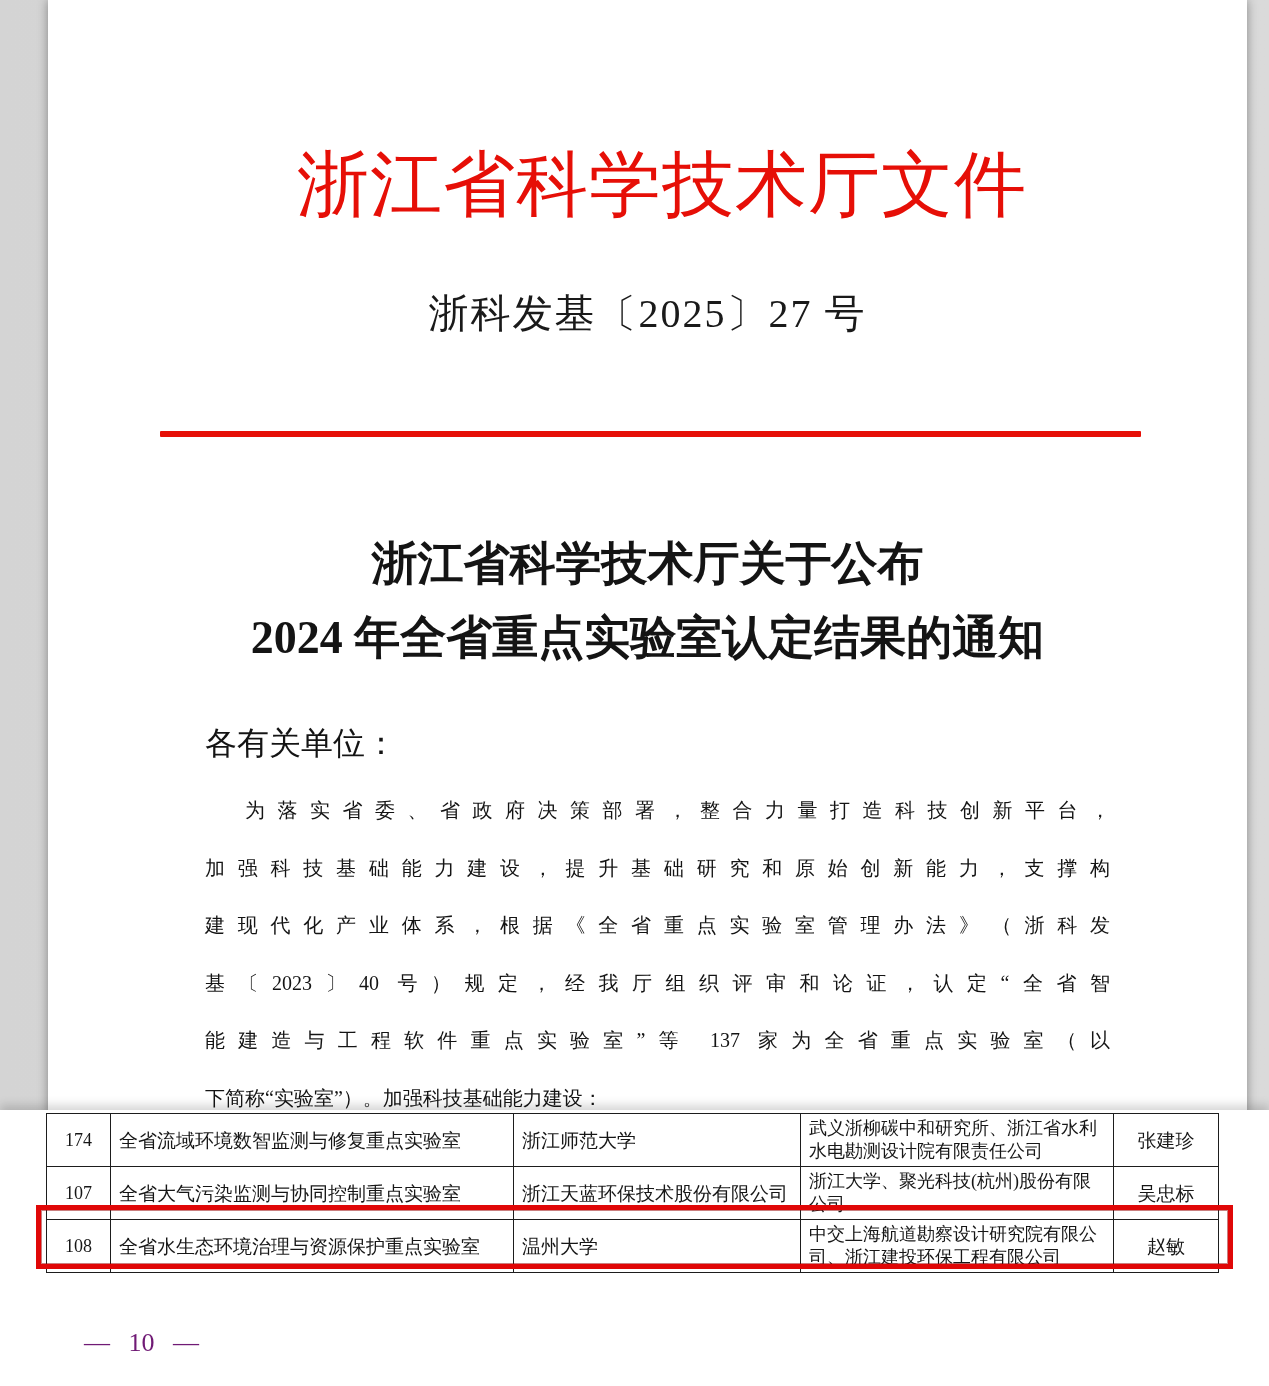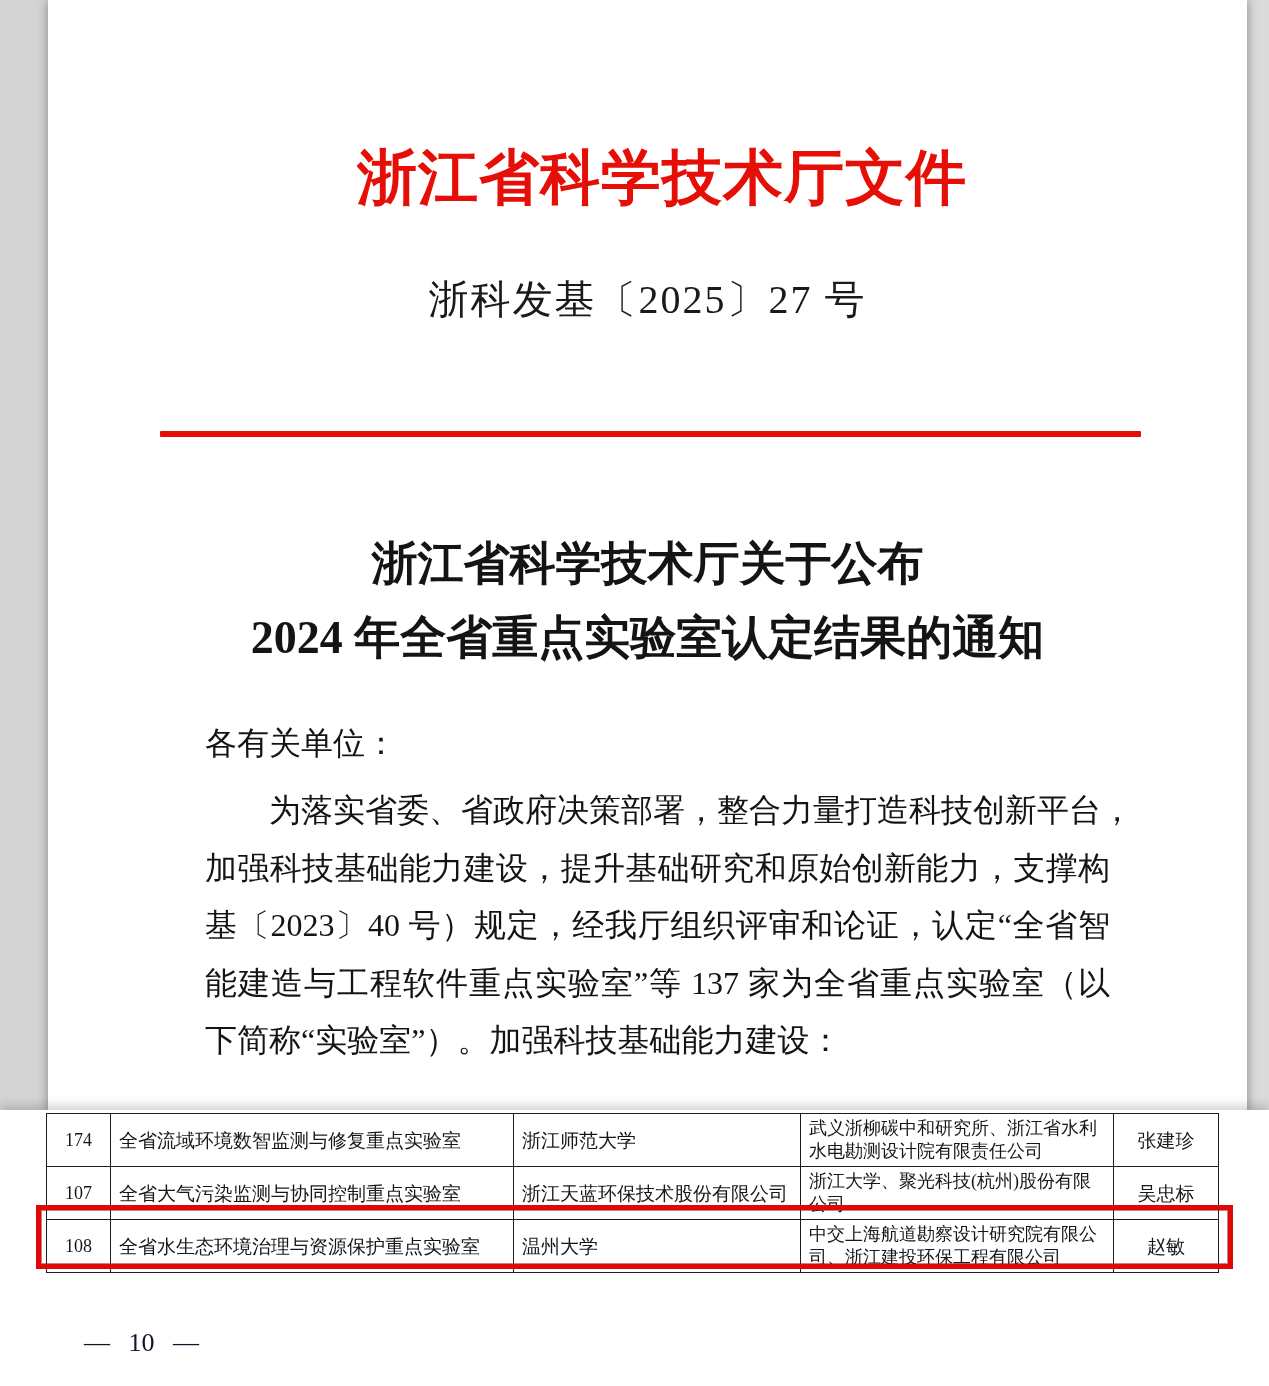--- a/index.html
+++ b/index.html
@@ -15,22 +15,22 @@
   
   .page {
     position: absolute; left: 48px; top: 0;
     width: 1199px; height: 1118px;
     background: #ffffff;
     box-shadow: 0 0 10px rgba(0,0,0,0.38);
   }
   .red-title {
     margin-top: 143px;
     text-align: center;
-    font-size: 60px;
-    font-weight: bold;
+    font-size: 72px;
+    font-weight: normal;
     line-height: 1.18;
     letter-spacing: 1px;
     color: #e60f07;
     white-space: nowrap;
     margin-left: 29px;
   }
   .doc-number {
     margin-top: 58px;
     text-align: center;
     font-size: 40px;
@@ -57,21 +57,21 @@
   .salutation {
     position: absolute;
     left: 157px; top: 722px;
     font-size: 32px;
     color: #141414;
   }
   .body-text {
     position: absolute;
     left: 157px; top: 782px;
     width: 905px;
-    font-size: 32px;
+    font-size: 20px;
     color: #141414;
   }
   .bline {
     height: 57.5px;
     line-height: 57.5px;
     text-align: justify;
     text-align-last: justify;
     white-space: nowrap;
   }
   .bline.first { text-indent: 2em; }
@@ -112,40 +112,41 @@
     width: 1197px; height: 64px;
     border: 5px solid #e00707;
     box-shadow: inset 0 0 0 1px rgba(150,0,0,0.5);
     pointer-events: none;
   }
   .footer-pageno {
     position: absolute;
     left: 84px; top: 218px;
     font-size: 26px;
     word-spacing: 12px;
-    color: #0f172a;
+    color: #701a75;
   }
 </style>
 </head>
 <body>
 
 <div class="stage">
 
   <div class="page">
     <div class="red-title">浙江省科学技术厅文件</div>
     <div class="doc-number">浙科发基〔2025〕27 号</div>
     <div class="red-rule"></div>
     <div class="notice-title">
       <div>浙江省科学技术厅关于公布</div>
       <div>2024 年全省重点实验室认定结果的通知</div>
     </div>
     <div class="salutation">各有关单位：</div>
     <div class="body-text">
       <div class="bline first">为落实省委、省政府决策部署，整合力量打造科技创新平台，</div>
       <div class="bline">加强科技基础能力建设，提升基础研究和原始创新能力，支撑构</div>
+      <div class="bline">建现代化产业体系，根据《全省重点实验室管理办法》（浙科发</div>
       <div class="bline">基〔2023〕40 号）规定，经我厅组织评审和论证，认定“全省智</div>
       <div class="bline">能建造与工程软件重点实验室”等 137 家为全省重点实验室（以</div>
       <div class="bline last">下简称“实验室”）。加强科技基础能力建设：</div>
     </div>
   </div>
 
   <div class="overlay">
     <table class="labs">
       <tbody>
         <tr class="r-106">

